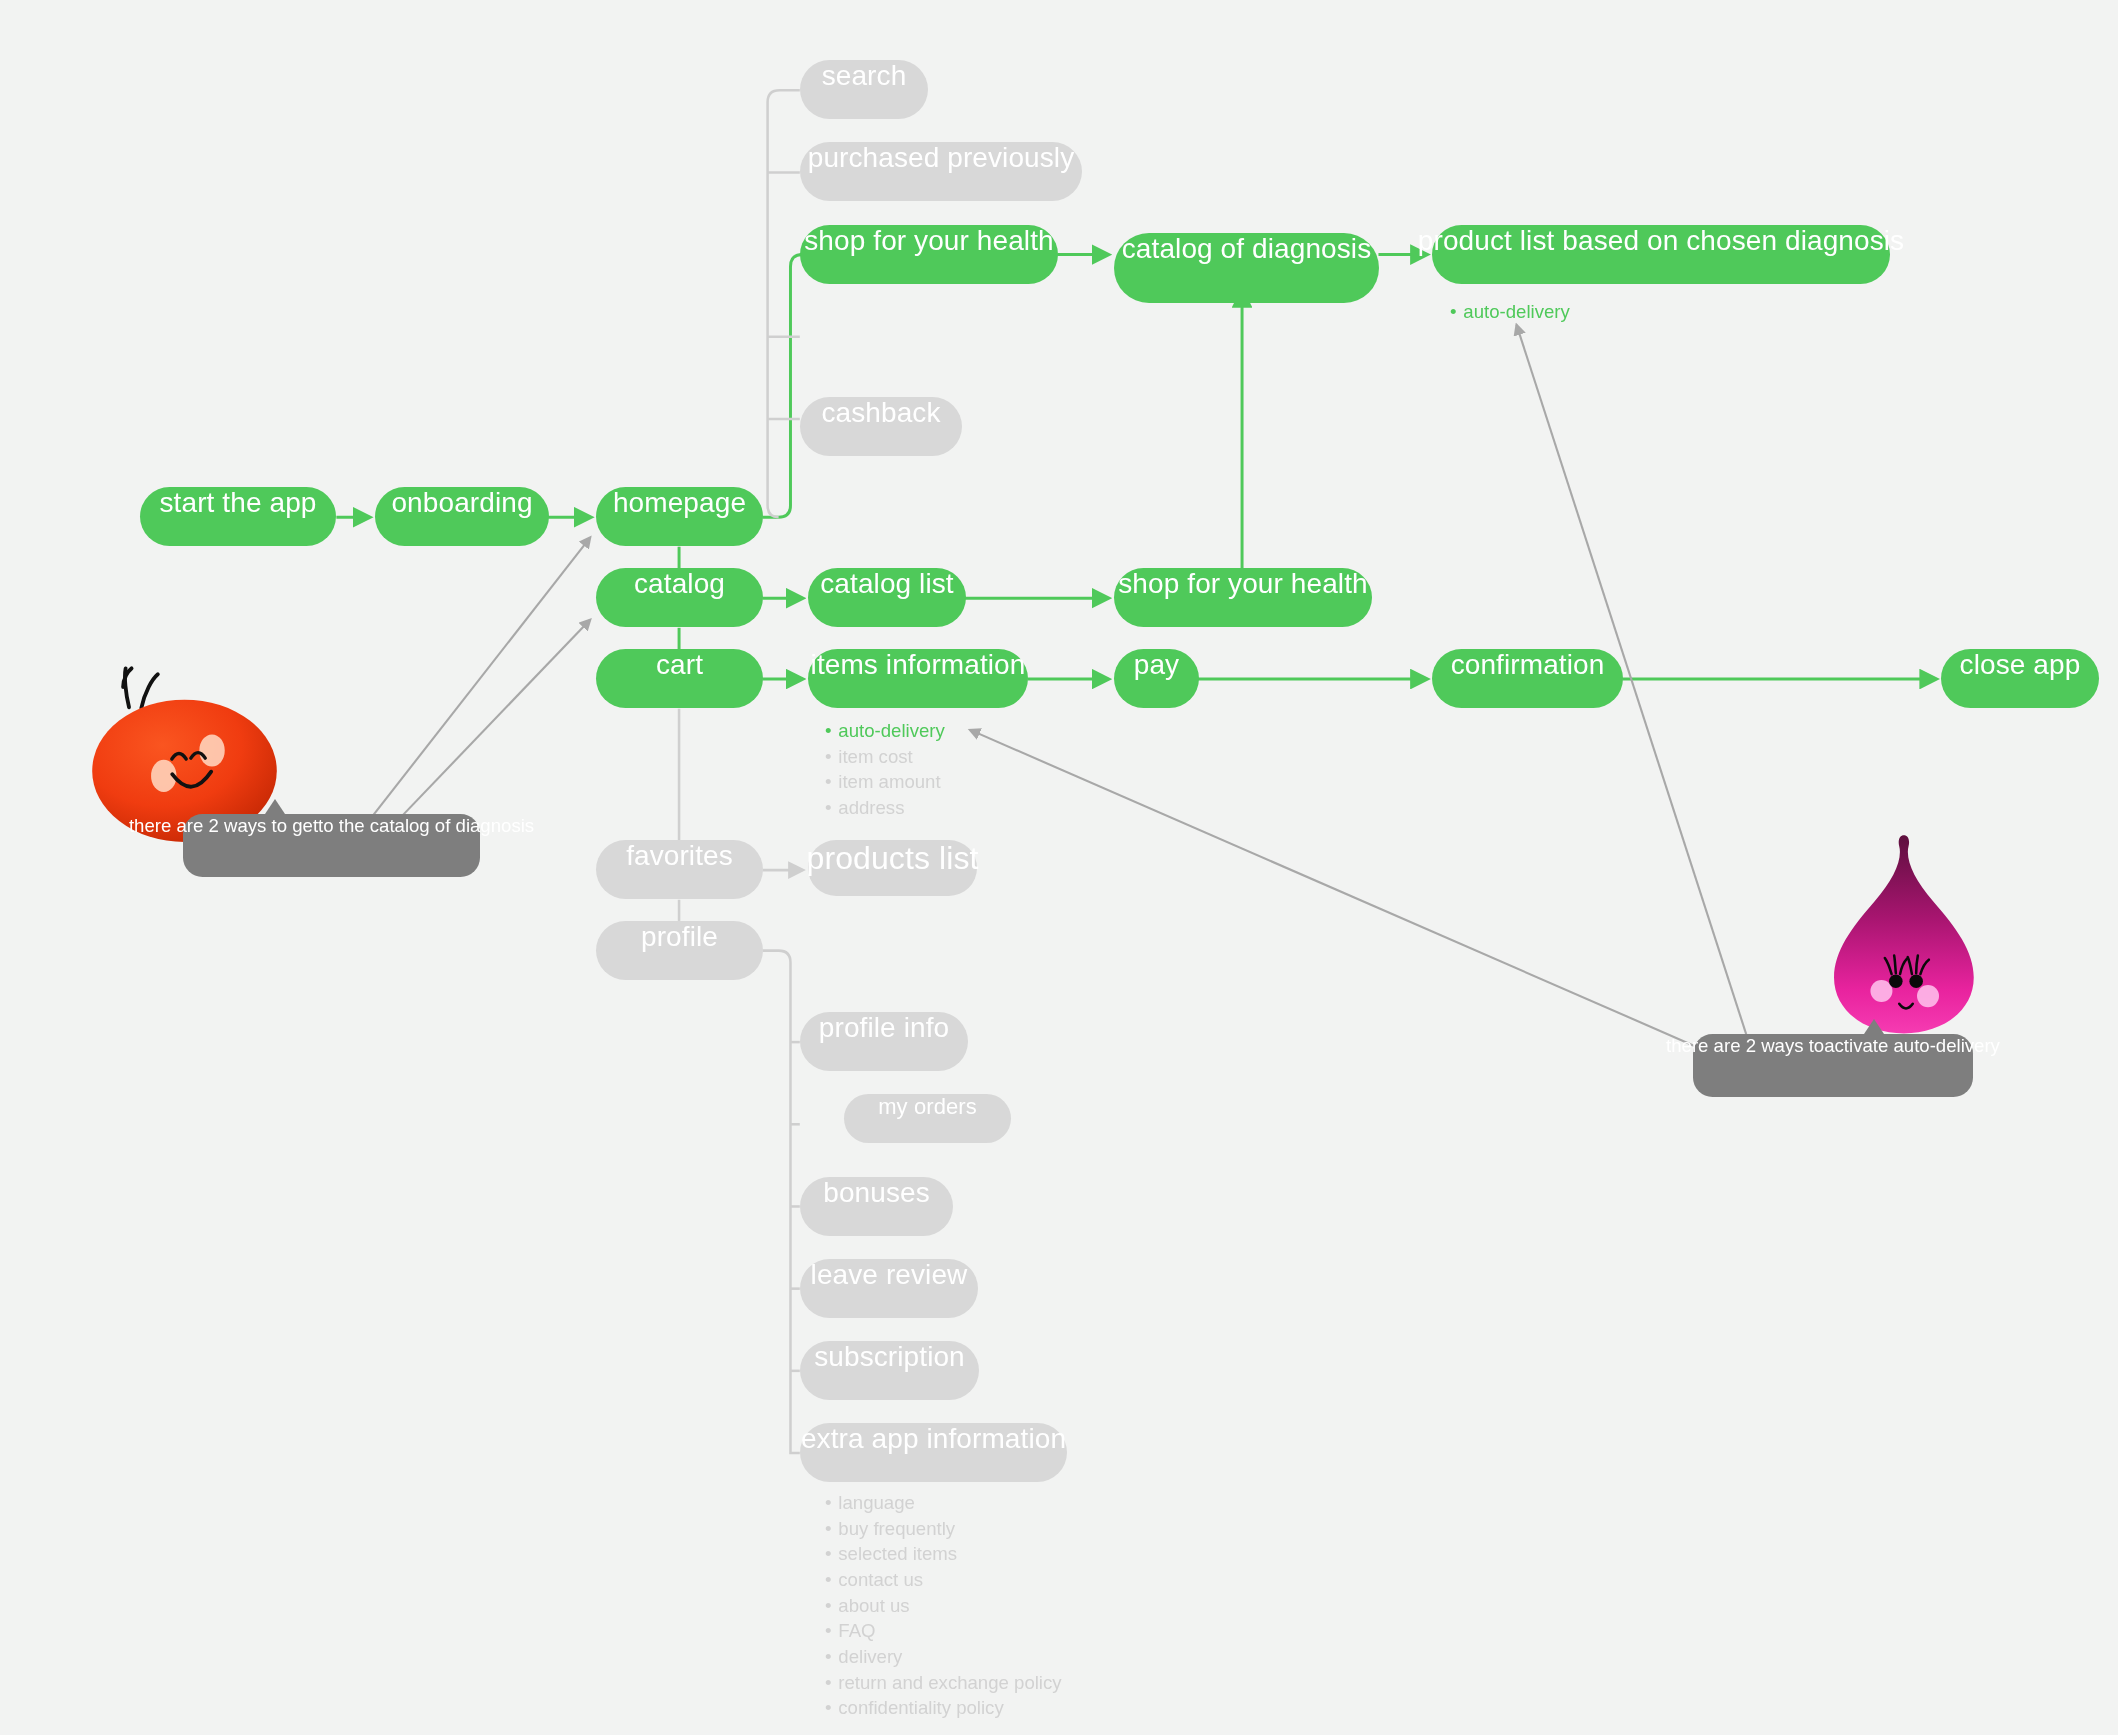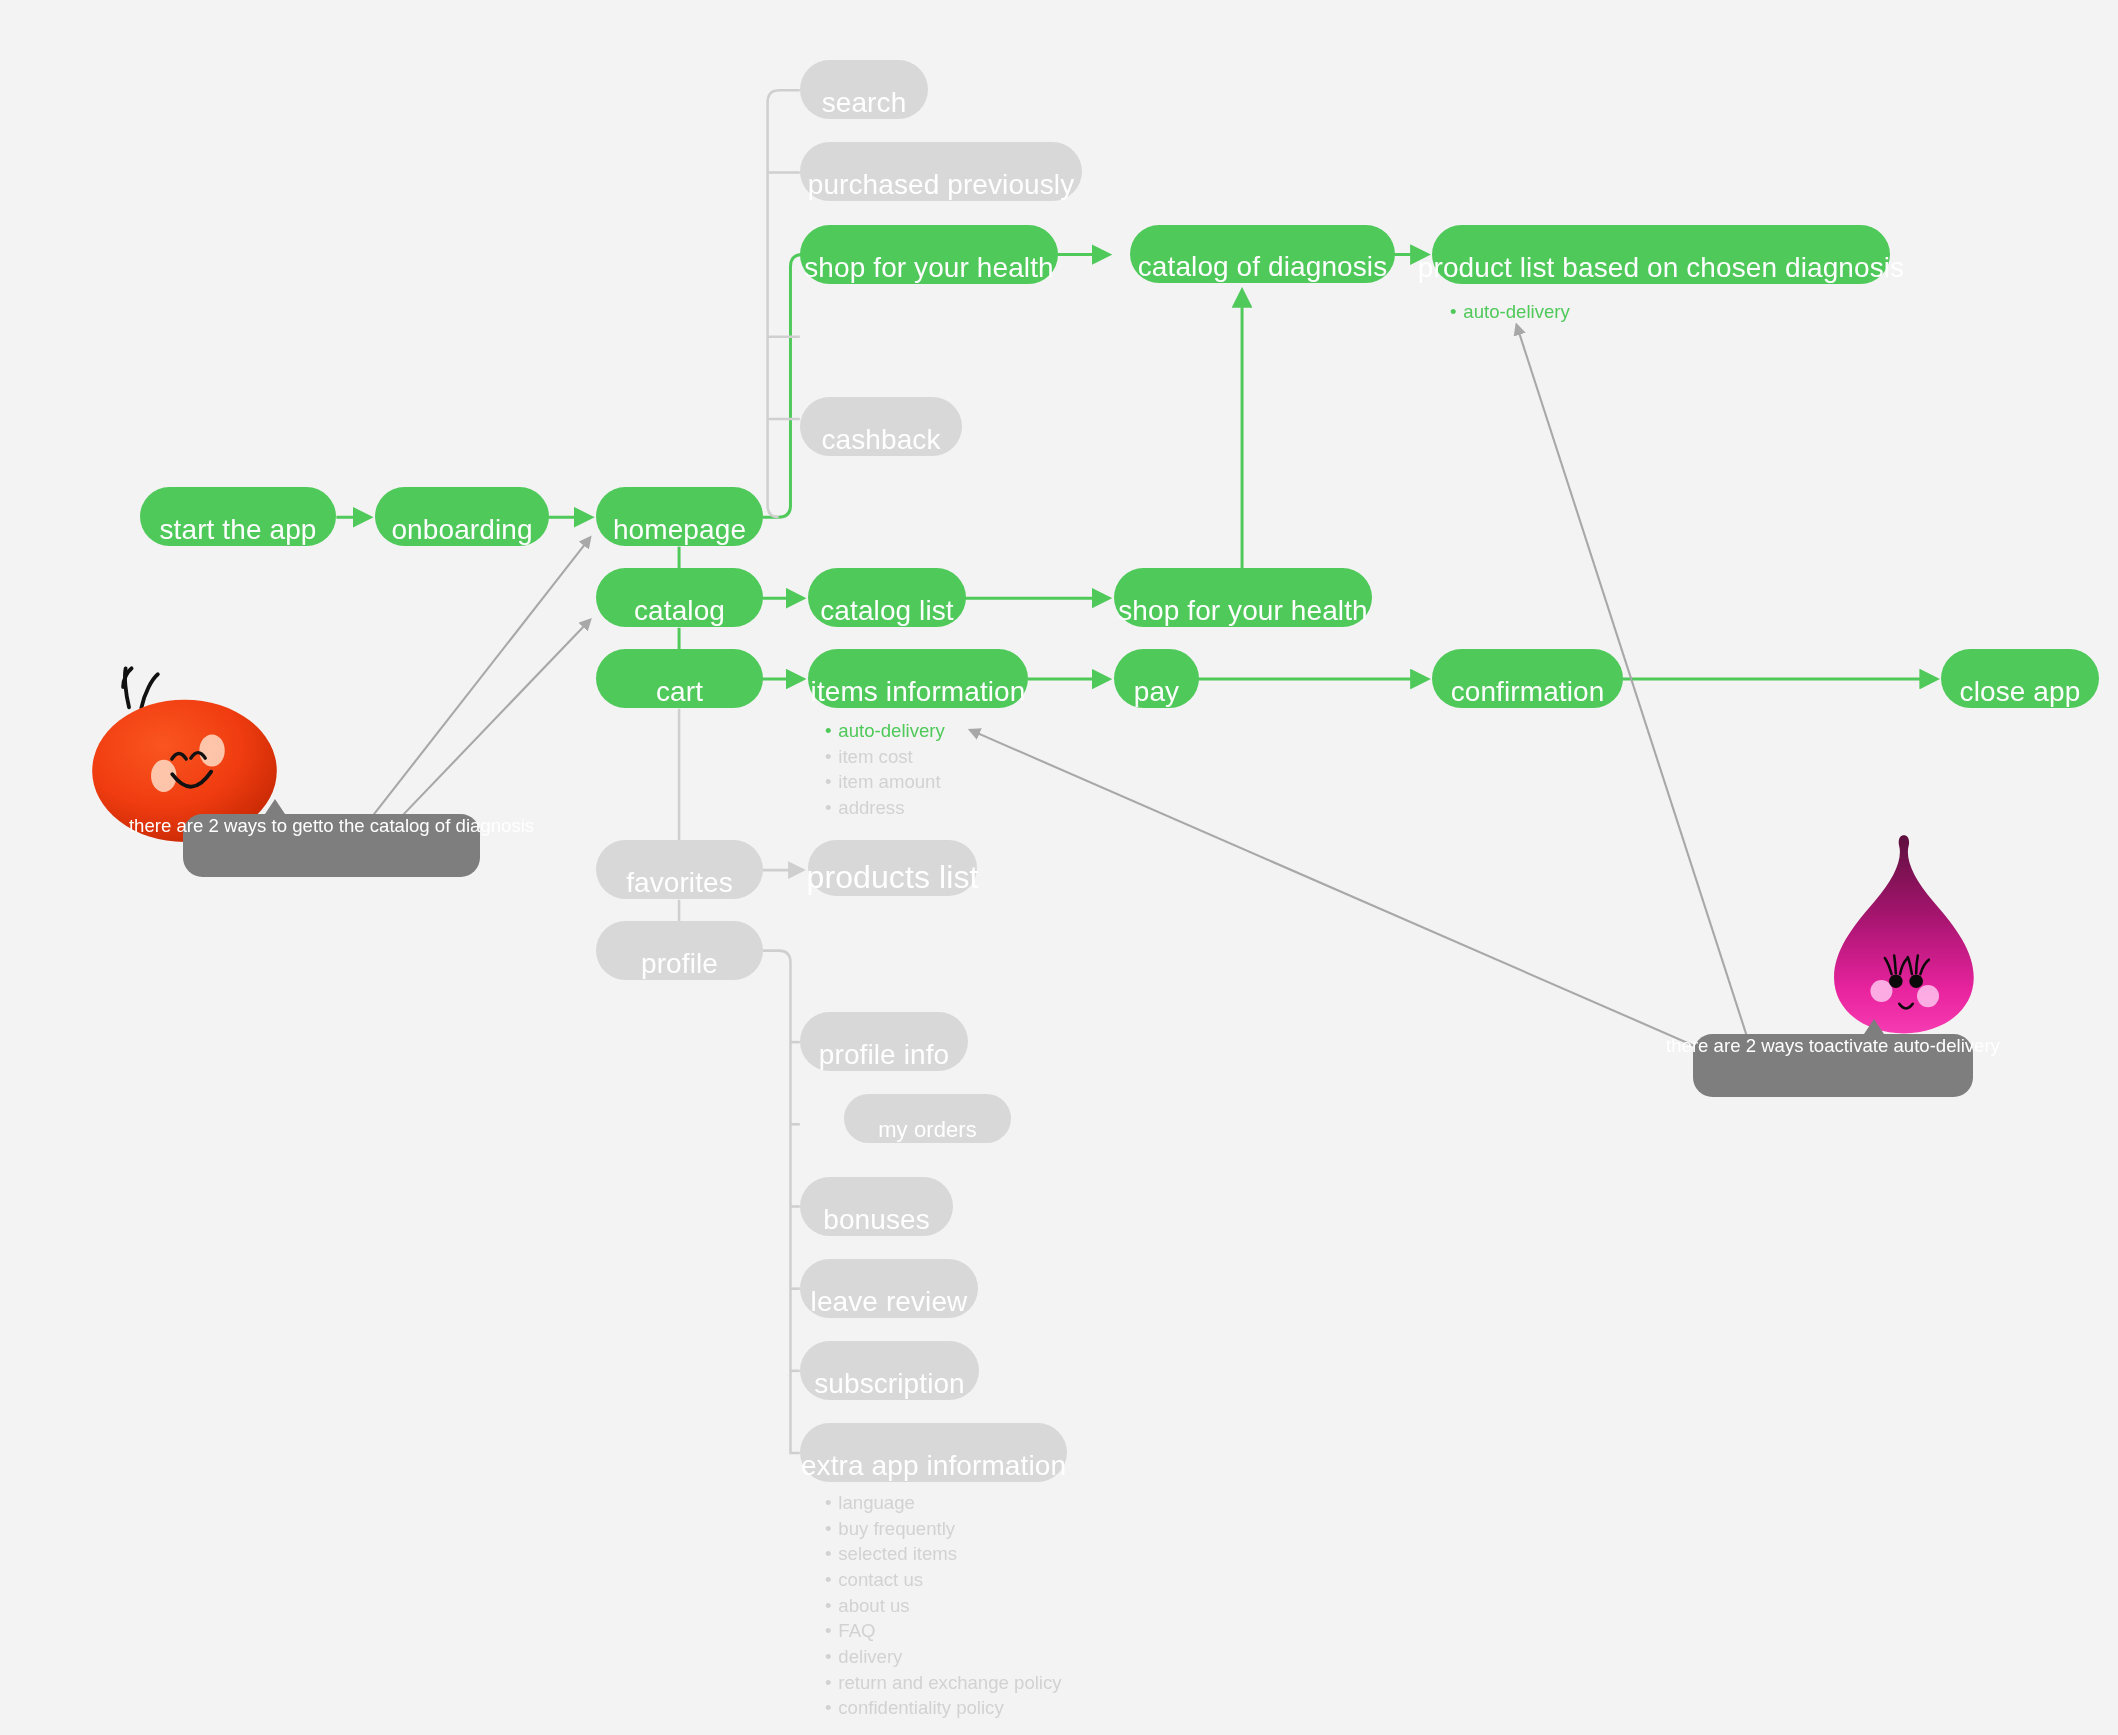--- a/index.html
+++ b/index.html
@@ -11,21 +11,21 @@
     position:relative;
   }
   #stage{position:absolute;left:0;top:0;width:2213px;height:1736px;}
 
   
   #wires{position:absolute;left:0;top:0;width:2213px;height:1736px;z-index:1;}
 
   
   .node{
     position:absolute;
-    display:flex;align-items:flex-end;justify-content:center;
+    display:flex;align-items:flex-start;justify-content:center;
     box-sizing:border-box;
     border-radius:423px;
     color:#FFFFFF;
     font-weight:400;
     letter-spacing:0.1px;
     white-space:nowrap;
     z-index:3;
     padding:0 11px;
   }
   .node.green{background:#4FC95A;}
@@ -198,21 +198,21 @@
   <div class="node grey" style="left:800px;top:142px;width:282px;height:59px;font-size:28px;">
     <span>purchased previously</span>
   </div>
   <div class="node green" style="left:800px;top:225px;width:258px;height:59px;font-size:28px;">
     <span>shop for your health</span>
   </div>
   <div class="node grey" style="left:800px;top:389px;width:162px;height:59px;font-size:28px;margin-top:8px;">
     <span>cashback</span>
   </div>
 
-  <div class="node green" style="left:1114px;top:225px;width:265px;height:58px;font-size:28px;margin-left:16px;">
+  <div class="node green" style="left:1114px;top:233px;width:265px;height:70px;font-size:28px;">
     <span>catalog of diagnosis</span>
   </div>
   <div class="node green" style="left:1432px;top:225px;width:458px;height:59px;font-size:28px;">
     <span>product list based on chosen diagnosis</span>
   </div>
 
   <div class="node green" style="left:596px;top:568px;width:167px;height:59px;font-size:28px;">
     <span>catalog</span>
   </div>
   <div class="node green" style="left:808px;top:568px;width:158px;height:59px;font-size:28px;">

